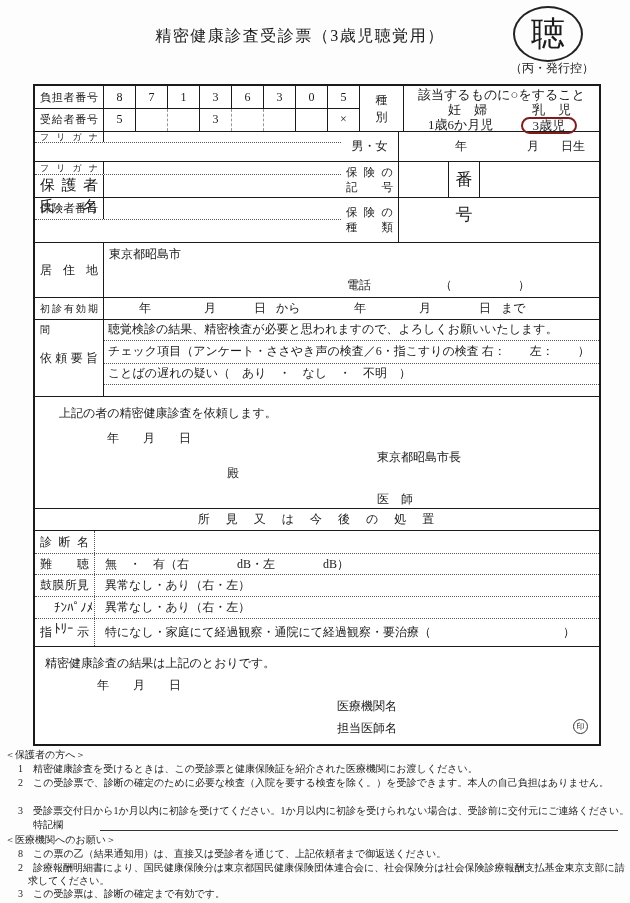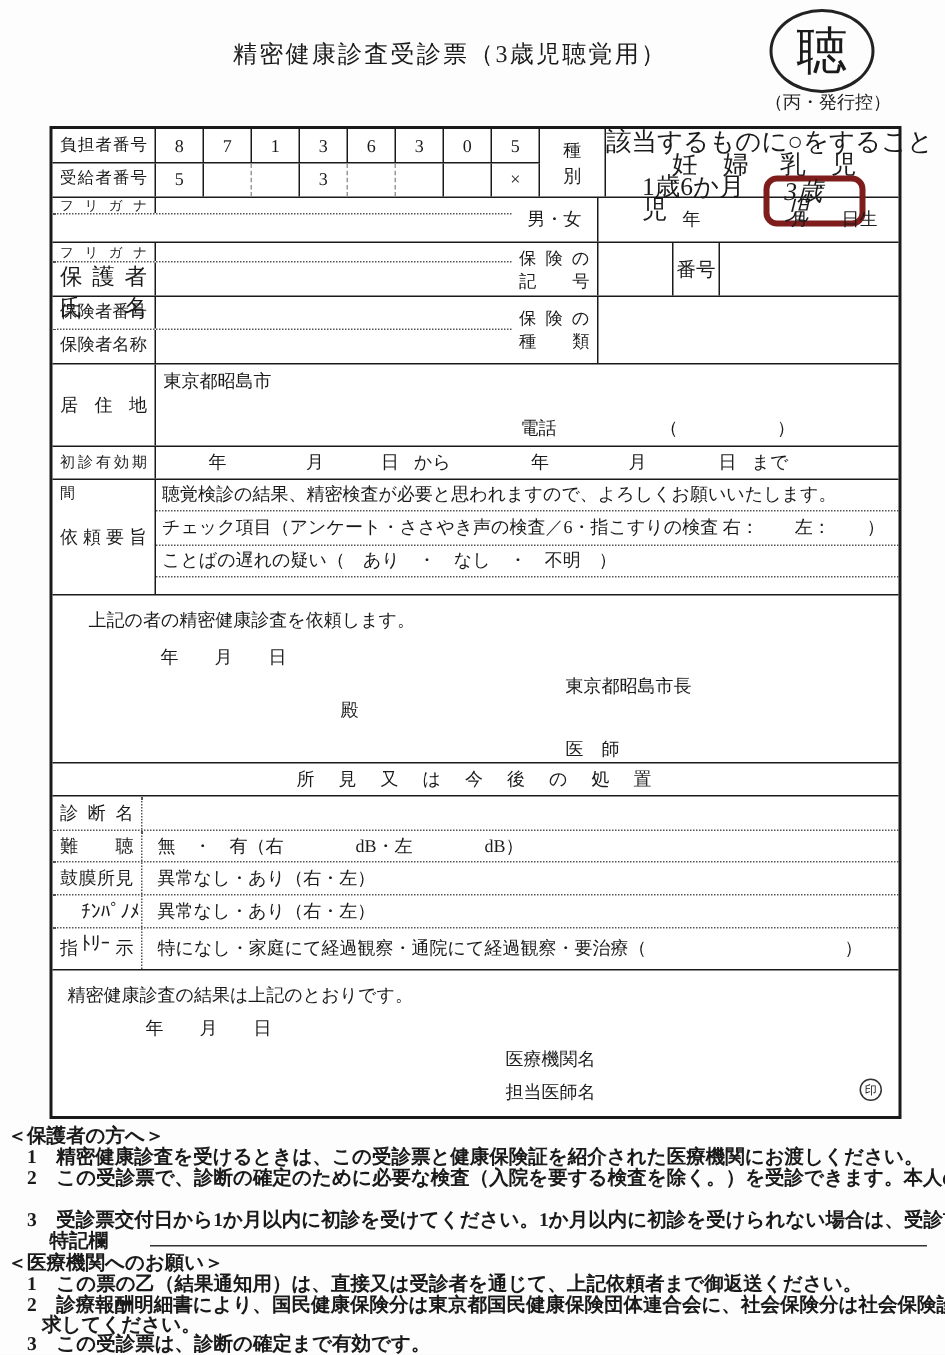--- a/index.html
+++ b/index.html
@@ -20,25 +20,25 @@
   .bbd{border-bottom:1px dotted #555;}
   .br{border-right:1px solid #1a1a1a;}
   .brd{border-right:1px dashed #999;}
   .brdot{border-right:1px dotted #555;}
   .cell{box-sizing:border-box;}
   .ctr{text-align:center;}
   .jl{text-align:justify;text-align-last:justify;padding:0 5px;box-sizing:border-box;}
   .vc{display:flex;flex-direction:column;justify-content:center;}
   .digit{box-sizing:border-box;width:32px;text-align:center;}
   .rel{position:relative;}
-  .box3{display:inline-block;border:4px solid #7f1d1d;border-radius:9px;padding:0 10px;line-height:13px;font-style:italic;}
+  .box3{display:inline-block;border:2px solid #7f1d1d;border-radius:9px;padding:0 10px;line-height:13px;}
   .seal{display:inline-block;width:13px;height:13px;border:1px solid #333;border-radius:50%;
         font-size:8px;line-height:13px;text-align:center;}
-  .foot{font-size:13px;white-space:nowrap;font-weight:bold;}
-  .small{font-size:17px;}
+  .foot{font-size:10px;white-space:nowrap;}
+  .small{font-size:13px;}
 </style>
 </head>
 <body>
 
 <div class="page">
 
   <div class="abs title">精密健康診査受診票（3歳児聴覚用）</div>
   <div class="abs stamp">
     <span>聴</span>
   </div>
@@ -113,33 +113,29 @@
           <div class="cell jl br" style="width:69px">保護者氏名</div>
           <div class="cell" style="flex:1"></div>
         </div>
       </div>
       <div class="cell br vc" style="width:58px;font-size:11.5px">
         <div class="jl">保険の</div>
         <div class="jl">記号</div>
       </div>
       <div class="cell" style="width:200px;display:flex">
         <div class="cell br" style="width:50px"></div>
-        <div class="cell br ctr" style="width:31px;line-height:35px;font-size:13px">番号</div>
+        <div class="cell br ctr" style="width:31px;line-height:35px;font-size:17px">番号</div>
         <div class="cell" style="flex:1"></div>
       </div>
     </div>
 
     <div class="row bb" style="height:45px">
       <div style="width:306px;box-sizing:border-box">
         <div class="row bbd" style="height:22px;line-height:21px;font-size:11.5px">
           <div class="cell jl br" style="width:69px">保険者番号</div>
-          <div class="cell" style="flex:1"></div>
-        </div>
-        <div class="row" style="height:22px;line-height:21px;font-size:11.5px">
-          <div class="cell jl br" style="width:69px">保険者名称</div>
           <div class="cell" style="flex:1"></div>
         </div>
       </div>
       <div class="cell br vc" style="width:58px;font-size:11.5px">
         <div class="jl">保険の</div>
         <div class="jl">種類</div>
       </div>
     </div>
 
     <div class="row bb" style="height:55px">
@@ -224,18 +220,18 @@
   </div>
 
   <div class="abs foot" style="left:5px;top:748px">＜保護者の方へ＞</div>
   <div class="abs foot" style="left:18px;top:762px">1　精密健康診査を受けるときは、この受診票と健康保険証を紹介された医療機関にお渡しください。</div>
   <div class="abs foot" style="left:18px;top:776px">2　この受診票で、診断の確定のために必要な検査（入院を要する検査を除く。）を受診できます。本人の自己負担はありません。</div>
   <div class="abs foot" style="left:18px;top:804px">3　受診票交付日から1か月以内に初診を受けてください。1か月以内に初診を受けられない場合は、受診前に交付元にご連絡ください。</div>
   <div class="abs foot" style="left:33px;top:818px">特記欄</div>
   <div class="abs" style="left:100px;top:830px;width:518px;border-top:1px solid #333"></div>
 
   <div class="abs foot" style="left:5px;top:833px">＜医療機関へのお願い＞</div>
-  <div class="abs foot" style="left:18px;top:847px">1　この票の乙（結果通知用）は、直接又は受診者を通じて、上記依頼者まで御返送ください。</div>
+  <div class="abs foot" style="left:18px;top:847px">8　この票の乙（結果通知用）は、直接又は受診者を通じて、上記依頼者まで御返送ください。</div>
   <div class="abs foot" style="left:18px;top:861px">2　診療報酬明細書により、国民健康保険分は東京都国民健康保険団体連合会に、社会保険分は社会保険診療報酬支払基金東京支部に請</div>
   <div class="abs foot" style="left:28px;top:874px">求してください。</div>
   <div class="abs foot" style="left:18px;top:887px">3　この受診票は、診断の確定まで有効です。</div>
 
 </div>
 
 </body></html>

